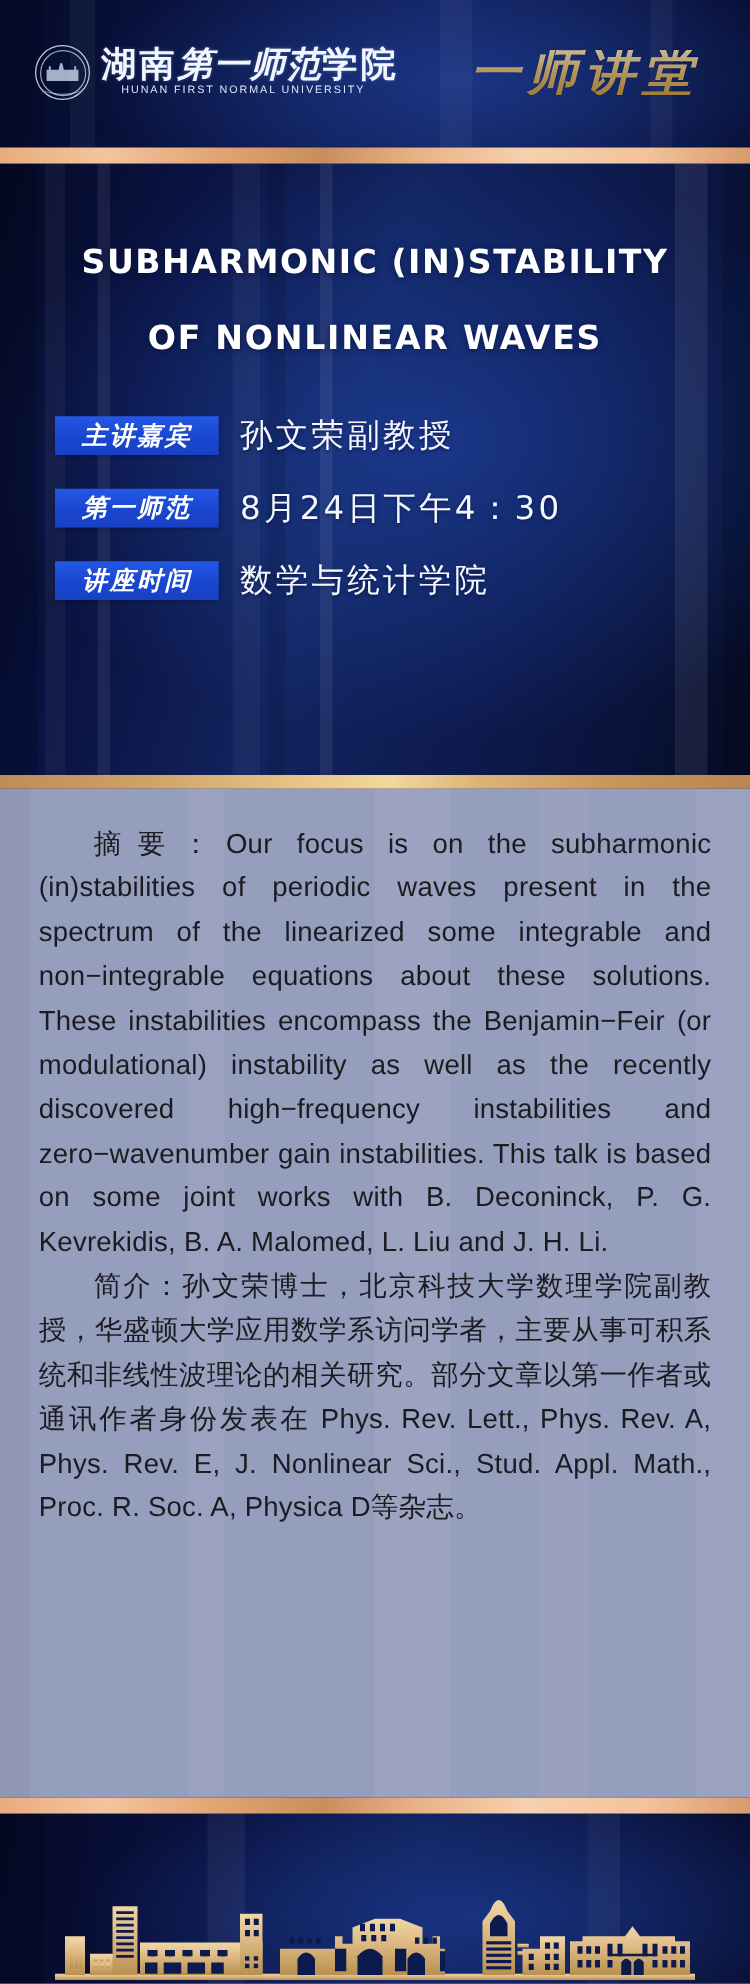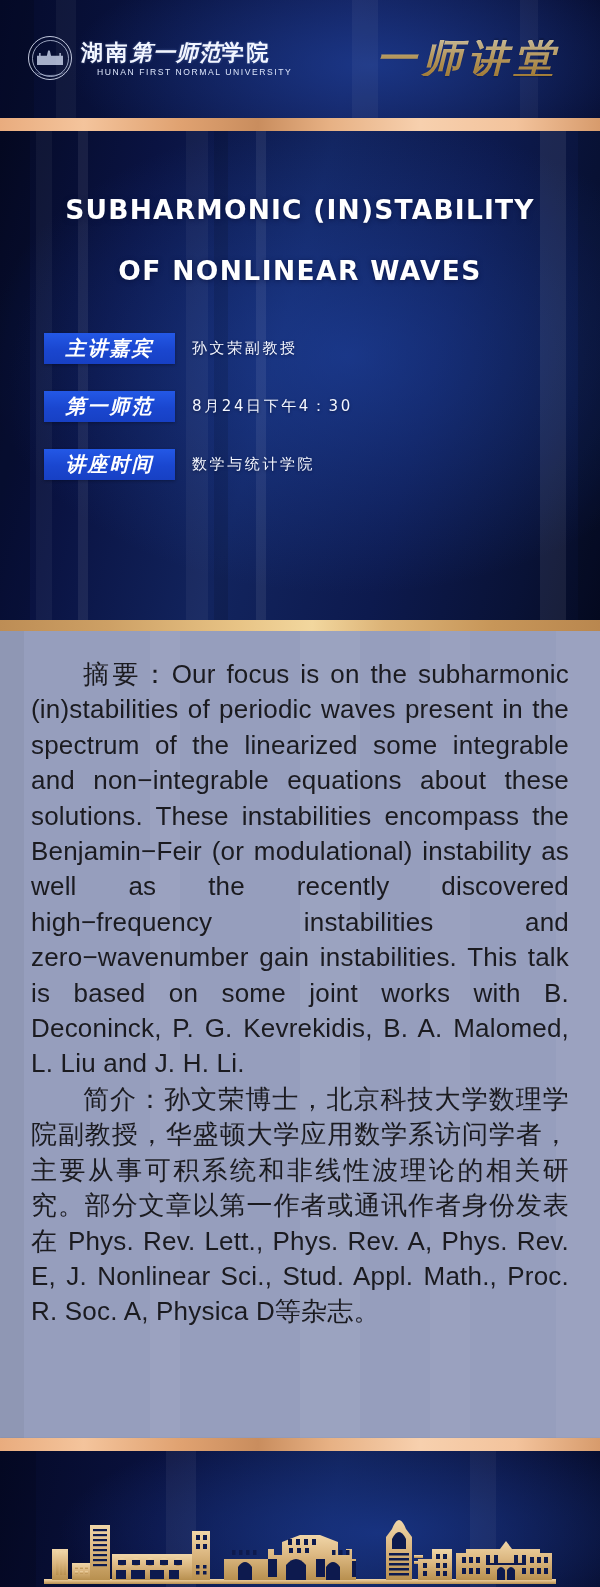--- a/index.html
+++ b/index.html
@@ -26,21 +26,21 @@
   .seal{width:44px;height:44px;border-radius:50%;position:relative;flex:none;}
   .seal .ring{position:absolute;inset:0;border:1.3px solid rgba(225,232,250,.85);border-radius:50%;}
   .seal .ring2{position:absolute;inset:3.5px;border:1px solid rgba(215,225,250,.7);border-radius:50%;}
   .seal .bldg{position:absolute;left:9px;top:14px;width:26px;height:15px;
     background:rgba(220,230,252,.75);
     clip-path:polygon(0 38%,8% 38%,8% 20%,14% 20%,14% 38%,38% 38%,42% 8%,46% 0,50% 8%,54% 38%,86% 38%,86% 20%,92% 20%,92% 38%,100% 38%,100% 100%,0 100%);}
   .seal .arc{position:absolute;left:7px;top:30px;width:30px;height:9px;
     border-bottom:1px solid rgba(205,218,248,.55);border-radius:0 0 50% 50%;}
 
   .uni-names{display:flex;flex-direction:column;gap:2px;}
-  .uni-cn{font-size:22px;line-height:24px;color:#f2f6ff;letter-spacing:2.5px;
+  .uni-cn{font-size:28px;line-height:24px;color:#f2f6ff;letter-spacing:2.5px;
     font-family:"DejaVu Sans","Liberation Sans",sans-serif;font-weight:600;
     text-shadow:0 0 3px rgba(160,190,255,.35);}
   .uni-cn .script{font-family:"DejaVu Serif","Liberation Serif",serif;font-style:italic;font-weight:700;letter-spacing:1px;}
   .uni-en{font-size:8.6px;line-height:10px;color:#dde6fb;letter-spacing:1.55px;
     font-family:"Liberation Sans",sans-serif;font-weight:400;padding-left:16px;}
 
   .brand-cn{
     position:absolute;right:40px;top:40px;
     font-family:"DejaVu Serif","Liberation Serif",serif;
     font-style:italic;font-weight:700;
@@ -77,33 +77,33 @@
   .badge{
     width:131px;height:31px;flex:none;
     background:linear-gradient(180deg,#2358e6 0%,#1a46cf 55%,#1740c4 100%);
     display:flex;align-items:center;justify-content:center;
     font-family:"DejaVu Sans","Liberation Sans",sans-serif;
     font-weight:700;font-style:italic;font-size:20px;letter-spacing:2px;color:#ffffff;
     box-shadow:0 1px 3px rgba(0,0,0,.3);
   }
   .rowval{margin-left:17px;color:#f4f7ff;
     font-family:"DejaVu Sans","Liberation Sans",sans-serif;
-    font-size:15px;letter-spacing:2.6px;white-space:nowrap;
+    font-size:26px;letter-spacing:2.6px;white-space:nowrap;
     text-shadow:0 1px 3px rgba(5,14,50,.6);}
 
   
   .bodysec{position:absolute;left:0;top:631px;width:600px;height:807px;overflow:hidden;
     background:
       linear-gradient(100deg, rgba(132,142,176,.55) 0%, rgba(150,158,190,.25) 26%, rgba(168,176,206,.35) 46%, rgba(142,152,186,.3) 66%, rgba(160,168,200,.4) 100%),
       linear-gradient(180deg,#8e97b6 0%, #9aa2c0 30%, #a3abc8 62%, #949db e 80%, #8e96b4 100%);
     background-color:#969ebd;}
   .bodysec .vstripe{position:absolute;top:0;height:807px;}
   .bodytext{position:absolute;left:31px;right:31px;top:26px;
     font-family:"Liberation Sans","DejaVu Sans",sans-serif;
-    font-size:26px;line-height:35.4px;color:#1b1b20;
+    font-size:22px;line-height:35.4px;color:#1b1b20;
     text-align:justify;text-justify:inter-word;}
   .bodytext p{margin:0;text-indent:2em;}
   .bodytext p.zh{letter-spacing:.2px;}
 
   
   .footer{position:absolute;left:0;top:1451px;width:600px;height:136px;overflow:hidden;
     background:
       radial-gradient(ellipse 430px 150px at 63% 60%, rgba(26,56,140,.8) 0%, rgba(10,22,76,0) 74%),
       linear-gradient(100deg,#050a28 0%, #0a1240 28%, #102055 55%, #0b1440 80%, #060c2c 100%);}
   .footer .vstripe{position:absolute;top:0;height:136px;}

